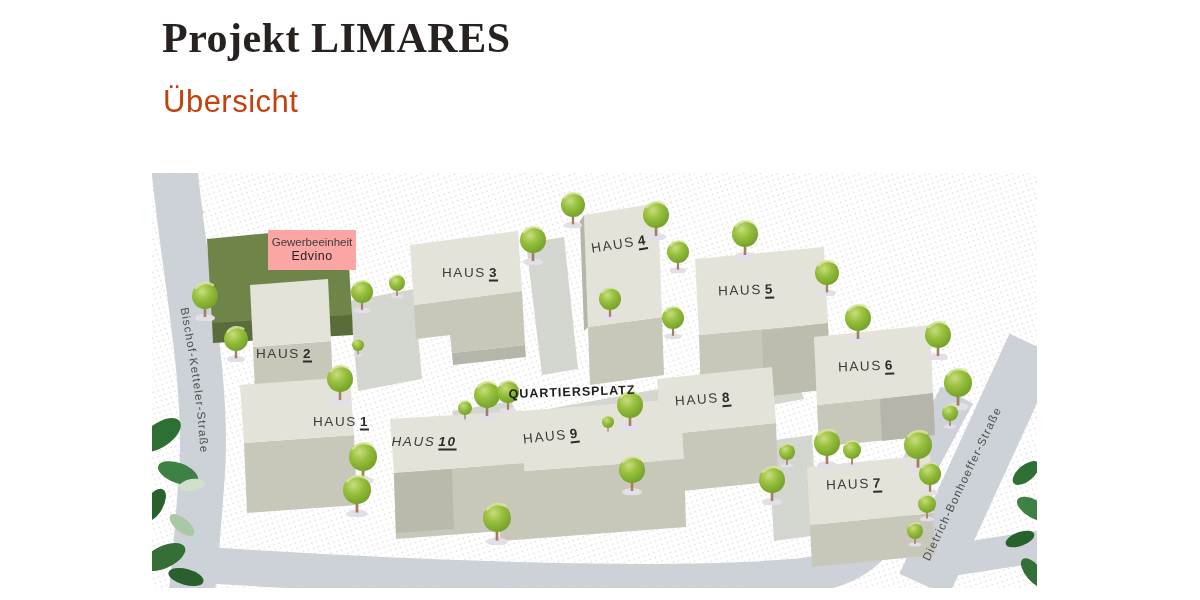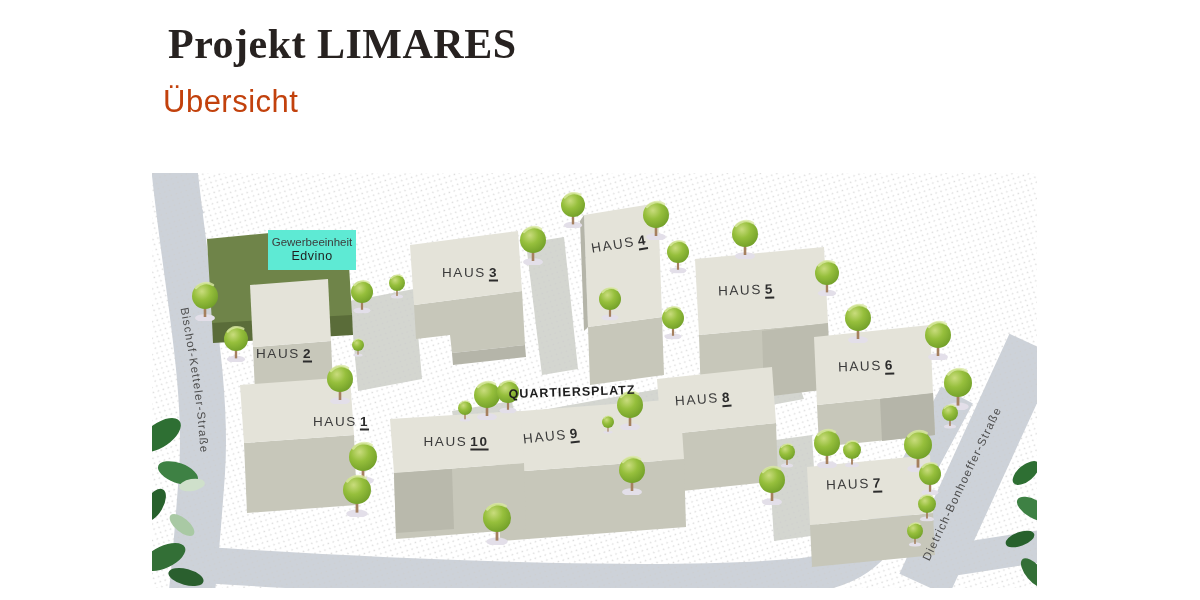--- a/index.html
+++ b/index.html
@@ -1,19 +1,19 @@
 <!DOCTYPE html>
 <html><head>
 <meta charset="utf-8">
 <style>
   html,body{margin:0;padding:0;background:#ffffff;width:1200px;height:600px;overflow:hidden;}
   body{font-family:"Liberation Sans",sans-serif;position:relative;}
 
   .page-title{
-    position:absolute;left:162px;top:14px;margin:6px;
+    position:absolute;left:162px;top:14px;margin:0;
     font-family:"Liberation Serif",serif;font-weight:700;
     font-size:42px;color:#272220;letter-spacing:.5px;
   }
   .page-subtitle{
     position:absolute;left:163px;top:84px;margin:0;
     font-size:31px;font-weight:400;color:#c2410c;letter-spacing:.5px;
   }
 
   .map{
     position:absolute;left:152px;top:173px;width:885px;height:415px;
@@ -29,21 +29,21 @@
   .haus b{
     font-weight:700;color:#2c2c2c;margin-left:3px;
     text-decoration:underline;text-decoration-thickness:1.5px;text-underline-offset:2.5px;
   }
   .plaza-lbl{
     font-size:12.5px;font-weight:700;color:#1e1e1e;letter-spacing:1px;
     transform:translate(-50%,-50%) rotate(-2deg);
   }
   .gewerbe{
     position:absolute;left:116px;top:57px;width:88px;height:40px;
-    background:#5eead4;display:flex;flex-direction:column;align-items:center;
+    background:#fca5a5;display:flex;flex-direction:column;align-items:center;
     justify-content:center;line-height:1.25;cursor:pointer;
   }
   .gewerbe .l1{font-size:11.5px;color:#3c3c3c;}
   .gewerbe .l2{font-size:12.5px;font-weight:400;color:#1f1f1f;letter-spacing:.5px;}
 
   .street-text{font-size:11.5px;letter-spacing:1.2px;fill:#4d4d4d;}
 </style>
 </head>
 <body>
 
@@ -224,16 +224,16 @@
 
   <div class="lbl haus" style="left:141px;top:248px;margin-left:48px;"><span>HAUS</span><b>1</b></div>
   <div class="lbl haus" style="left:132px;top:147px;margin-top:33px;"><span>HAUS</span><b>2</b></div>
   <div class="lbl haus" style="left:318px;top:99px;"><span>HAUS</span><b>3</b></div>
   <div class="lbl haus" style="left:467px;top:71px;transform:translate(-50%,-50%) rotate(-9deg);"><span>HAUS</span><b>4</b></div>
   <div class="lbl haus" style="left:594px;top:117px;transform:translate(-50%,-50%) rotate(-2deg);"><span>HAUS</span><b>5</b></div>
   <div class="lbl haus" style="left:714px;top:193px;transform:translate(-50%,-50%) rotate(-2deg);"><span>HAUS</span><b>6</b></div>
   <div class="lbl haus" style="left:702px;top:311px;transform:translate(-50%,-50%) rotate(-2deg);"><span>HAUS</span><b>7</b></div>
   <div class="lbl haus" style="left:551px;top:226px;transform:translate(-50%,-50%) rotate(-4deg);"><span>HAUS</span><b>8</b></div>
   <div class="lbl haus" style="left:399px;top:263px;transform:translate(-50%,-50%) rotate(-6deg);"><span>HAUS</span><b>9</b></div>
-  <div class="lbl haus" style="left:304px;top:268px;"><span>HAUS</span><b>10</b></div>
+  <div class="lbl haus" style="left:272px;top:268px;font-style:italic;"><span>HAUS</span><b>10</b></div>
 
   <div class="lbl plaza-lbl" style="left:420px;top:219px;">QUARTIERSPLATZ</div>
 </div>
 
 </body></html>

